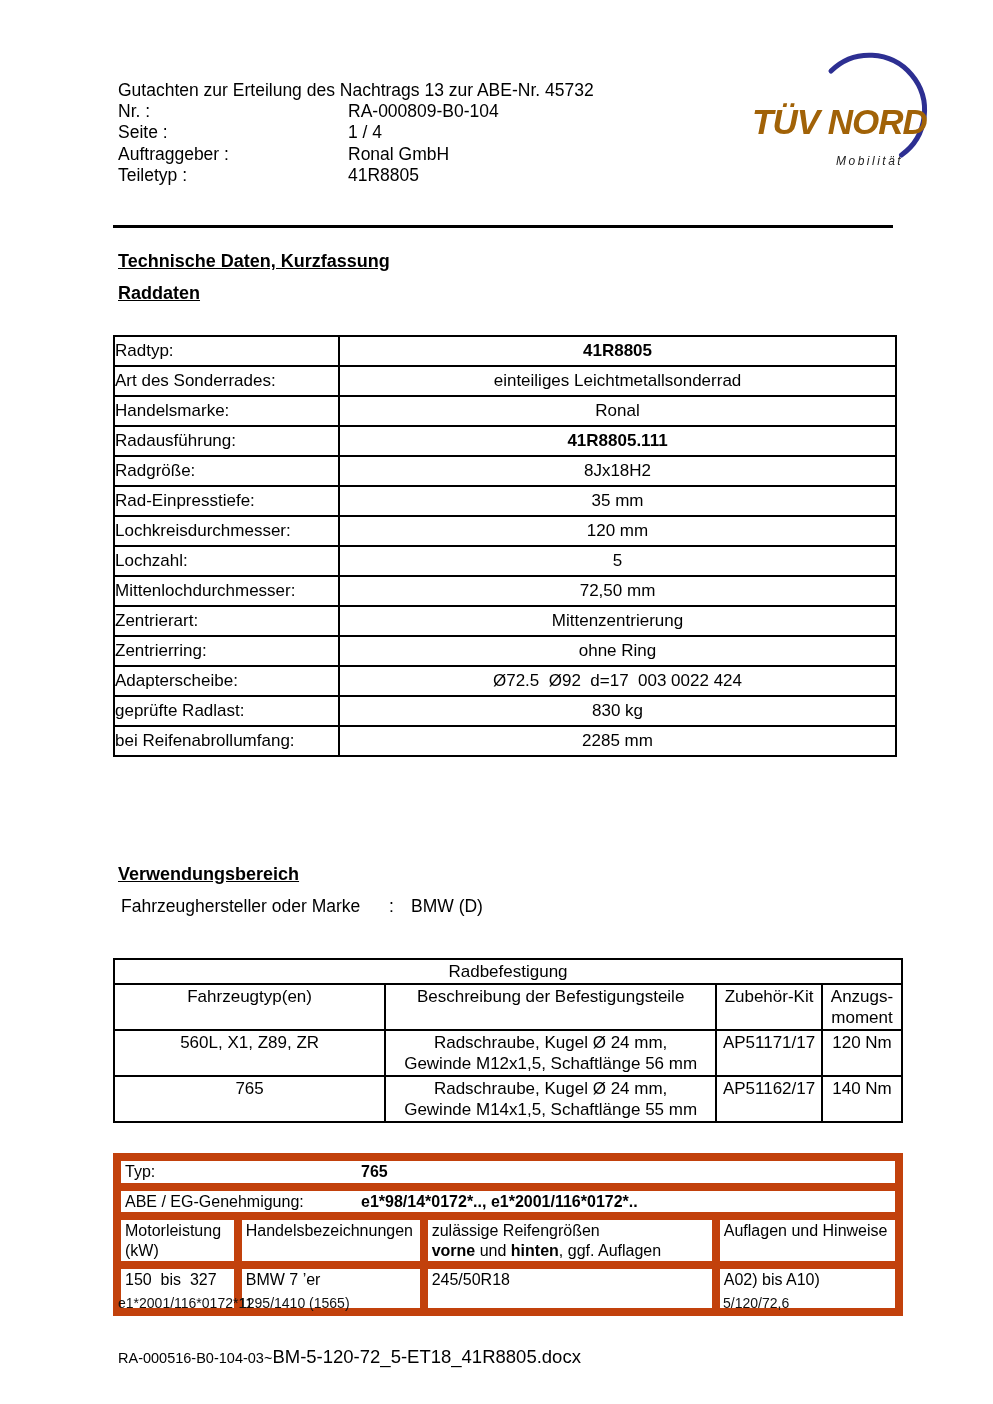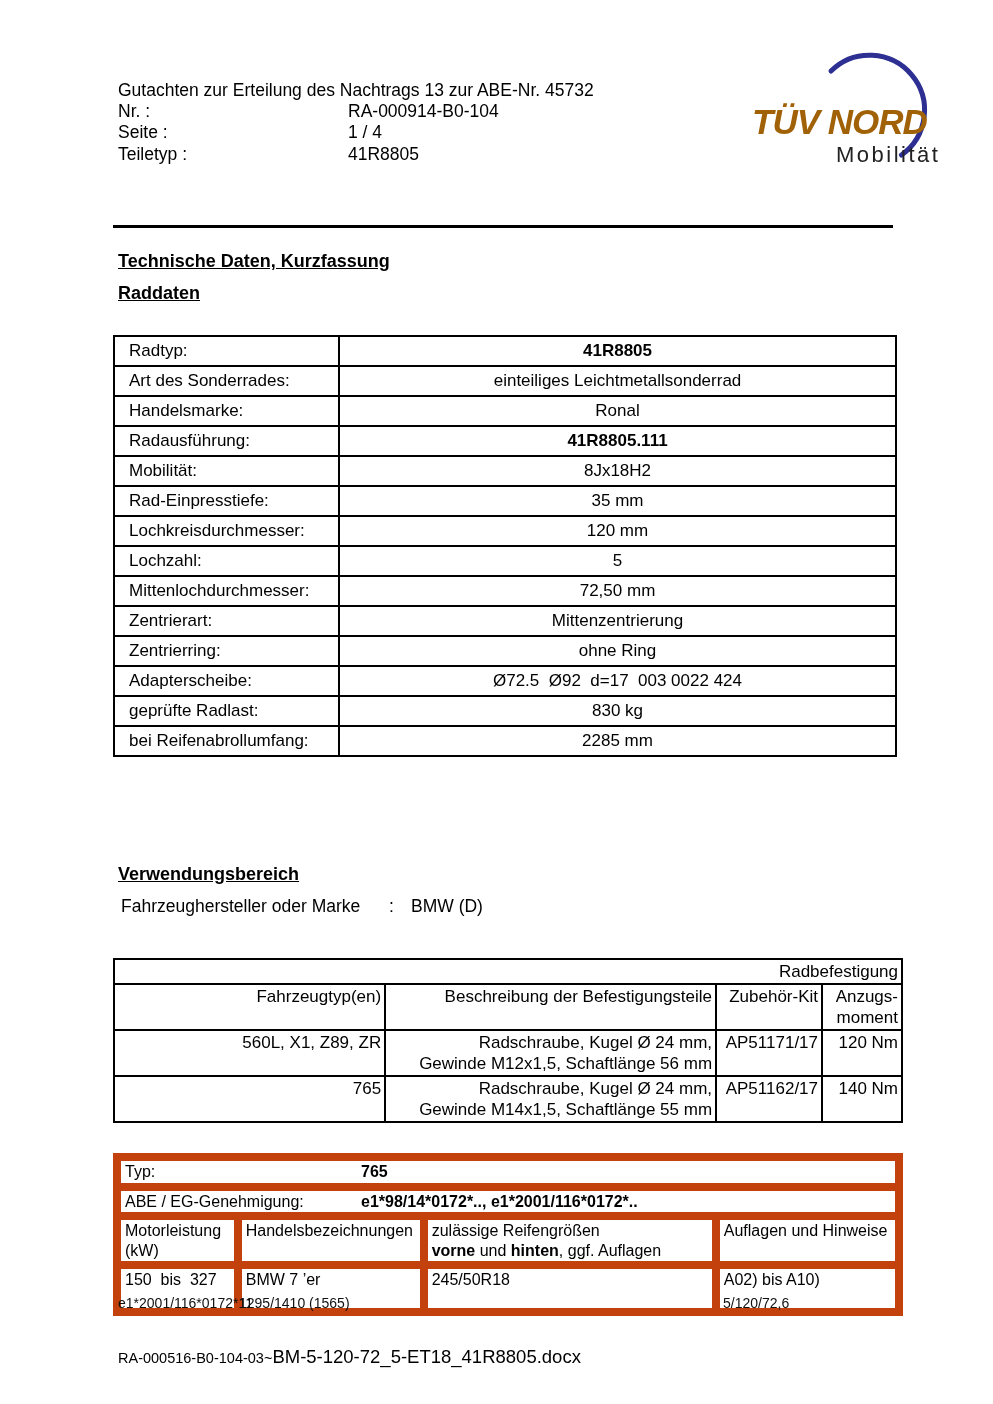--- a/index.html
+++ b/index.html
@@ -19,47 +19,47 @@
 
   
   .logo { left: 750px; top: 50px; width: 210px; height: 125px; }
   .logo svg { position: absolute; left: 0; top: 0; }
   .logo .brand {
     position: absolute; left: 2px; top: 52px;
     font-size: 35px; font-weight: bold; font-style: italic;
     letter-spacing: -1px; white-space: nowrap;
   }
   .logo .tagline {
-    position: absolute; left: 86px; top: 92px;
-    font-size: 22px; letter-spacing: 2.5px; color: #222;
+    position: absolute; left: 86px; top: 104px;
+    font-size: 12px; font-style: italic; letter-spacing: 2.5px; color: #222;
   }
 
   .rule { left: 113px; top: 225px; width: 780px; height: 3px; background: #000; }
 
   .h-underline { font-size: 18px; font-weight: bold; text-decoration: underline; }
   .h-tech { left: 118px; top: 251px; }
   .h-rad  { left: 118px; top: 283px; }
   .h-verw { left: 118px; top: 864px; }
 
   
   table { border-collapse: collapse; }
   .raddaten { left: 113px; top: 335px; width: 784px; font-size: 17px; }
   .raddaten td { border: 2px solid #000; height: 30px; }
-  .raddaten td.lbl { width: 225px; padding-left: 14px; text-align: left; }
+  .raddaten td.lbl { width: 225px; padding-left: 0; text-align: left; }
   .raddaten td.val { text-align: center; white-space: pre-wrap; }
   .bold { font-weight: bold; }
 
   
   .verw-line { left: 121px; top: 896px; font-size: 17.5px; }
   .verw-line .vl-label { display: inline-block; width: 268px; }
   .verw-line .vl-colon { display: inline-block; width: 22px; }
 
   
   .radbef { left: 113px; top: 958px; width: 790px; font-size: 17px; line-height: 21px; }
-  .radbef td { border: 2px solid #000; vertical-align: top; padding: 1px 3px; text-align: right; }
+  .radbef td { border: 2px solid #000; vertical-align: top; padding: 1px 3px; text-align: center; }
   .radbef .c1 { width: 272px; }
   .radbef .c2 { width: 332px; }
   .radbef .c3 { width: 106px; }
   .radbef .c4 { width: 80px; }
   .radbef tr.data td { height: 41px; }
 
   
   .typtab { left: 113px; top: 1153px; width: 790px; font-size: 16px; line-height: 19.5px; }
   .typtab td { border: 8px solid #c2410c; vertical-align: top; padding: 1px 4px; text-align: left; }
   .typtab .kv { display: flex; }
@@ -78,24 +78,27 @@
 
   .footer { left: 118px; top: 1346px; font-size: 18.5px; white-space: nowrap; }
   .footer .small { font-size: 14.5px; }
 </style>
 </head>
 <body>
 
 <div class="abs hdr">
   <div class="hdr-title">Gutachten zur Erteilung des Nachtrags 13 zur ABE-Nr. 45732</div>
   <div class="hdr-row">
-    <span class="hl">Nr. :</span><span>RA-000914-B0-104</span>
+    <span class="hl">Nr. :</span><span>RA-000809-B0-104</span>
   </div>
   <div class="hdr-row">
     <span class="hl">Seite :</span><span>1 / 4</span>
+  </div>
+  <div class="hdr-row">
+    <span class="hl">Auftraggeber :</span><span>Ronal GmbH</span>
   </div>
   <div class="hdr-row">
     <span class="hl">Teiletyp :</span><span>41R8805</span>
   </div>
 </div>
 
 <div class="abs logo">
   <svg width="210" height="125" viewBox="0 0 210 125">
     <path d="M 81 21 A 55 55 0 1 1 151.5 105" fill="none" stroke="#2d2f92" stroke-width="5" stroke-linecap="round"></path>
   </svg>
@@ -120,21 +123,21 @@
       </tr>
   <tr>
         <td class="lbl">Handelsmarke:</td>
         <td class="val">Ronal</td>
       </tr>
   <tr>
         <td class="lbl">Radausführung:</td>
         <td class="val bold">41R8805.111</td>
       </tr>
   <tr>
-        <td class="lbl">Mobilität:</td>
+        <td class="lbl">Radgröße:</td>
         <td class="val">8Jx18H2</td>
       </tr>
   <tr>
         <td class="lbl">Rad-Einpresstiefe:</td>
         <td class="val">35 mm</td>
       </tr>
   <tr>
         <td class="lbl">Lochkreisdurchmesser:</td>
         <td class="val">120 mm</td>
       </tr>

